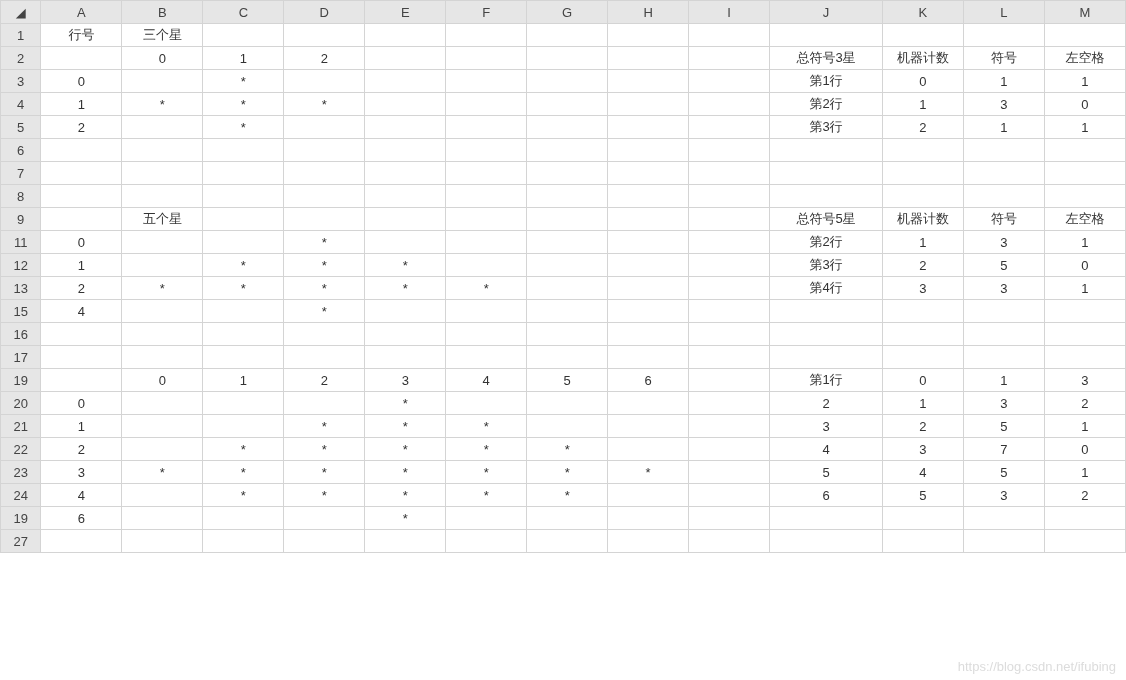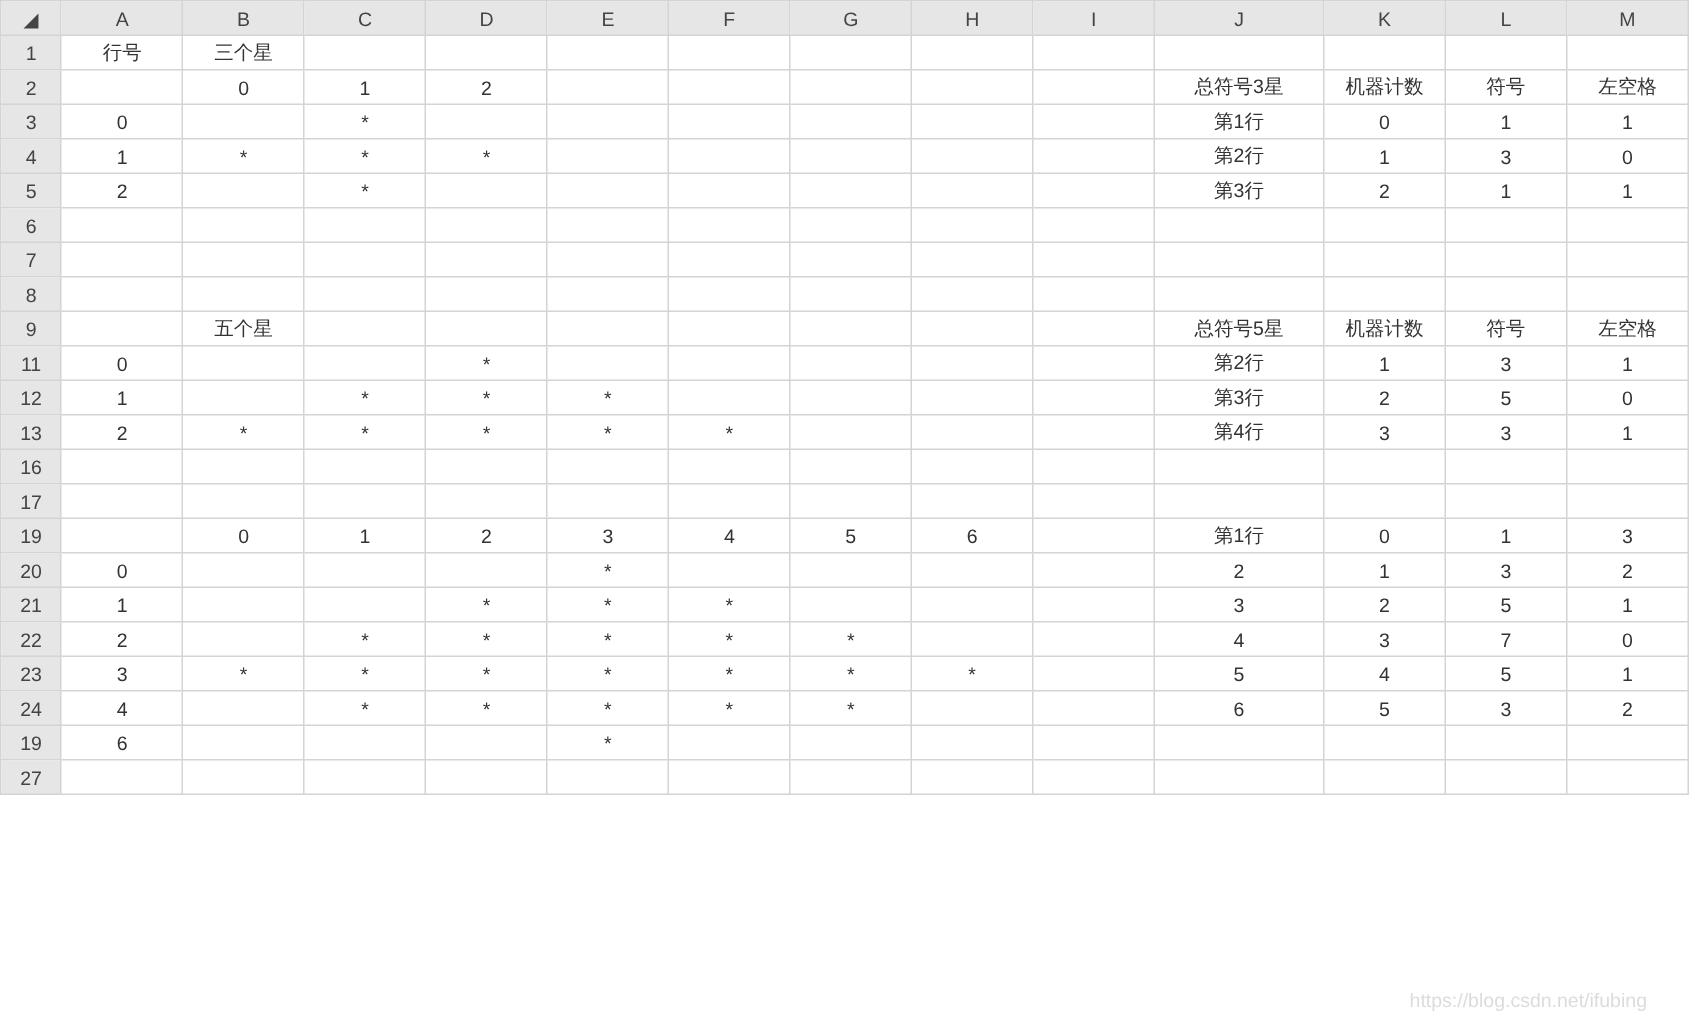--- a/index.html
+++ b/index.html
@@ -42,21 +42,21 @@
     .colG { width: 76px; }
     .colH { width: 76px; }
     .colI { width: 76px; }
     .colJ { width: 106px; }
     .colK { width: 76px; }
     .colL { width: 76px; }
     .colM { width: 76px; }
     .rowhdr { background:#e6e6e6; }
     .watermark {
       position: absolute;
-      right: 28px;
+      right: 10px;
       bottom: 6px;
       color: #dcdcdc;
       font-size: 13px;
       font-family: Arial, sans-serif;
       pointer-events: none;
     }
   </style>
 </head>
 <body>
 
@@ -282,20 +282,36 @@
         <td>*</td>
         <td></td>
         <td></td>
         <td></td>
         <td>第4行</td>
         <td>3</td>
         <td>3</td>
         <td>1</td>
       </tr>
       <tr>
+        <th class="rowhdr">15</th>
+        <td>4</td>
+        <td></td>
+        <td></td>
+        <td>*</td>
+        <td></td>
+        <td></td>
+        <td></td>
+        <td></td>
+        <td></td>
+        <td></td>
+        <td></td>
+        <td></td>
+        <td></td>
+      </tr>
+      <tr>
         <th class="rowhdr">16</th>
         <td></td>
         <td></td>
         <td></td>
         <td></td>
         <td></td>
         <td></td>
         <td></td>
         <td></td>
         <td></td>

